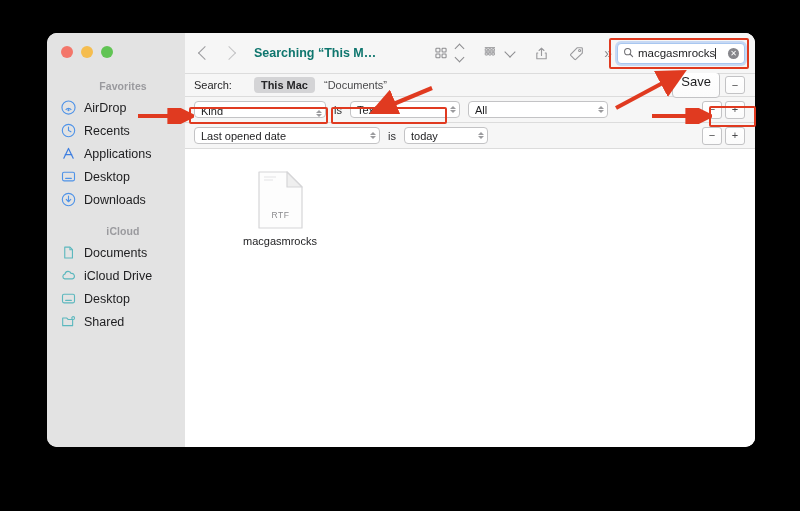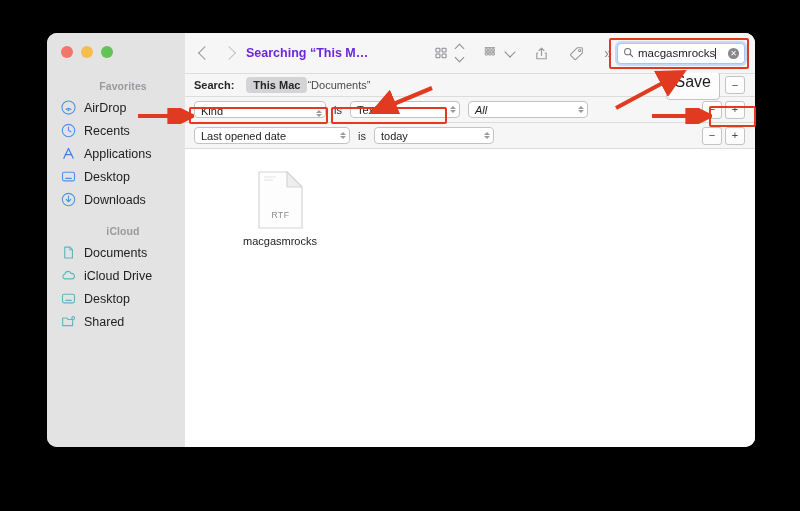--- a/index.html
+++ b/index.html
@@ -126,24 +126,24 @@
   .chev {
     width: 9px;
     height: 9px;
     border-right: 1.6px solid #9b9b9e;
     border-top: 1.6px solid #9b9b9e;
   }
   .chev.left  { transform: rotate(-135deg); }
   .chev.right { transform: rotate(45deg); border-color: #c3c3c5; }
 
   #window-title {
-    margin-left: 12px;
+    margin-left: 20px;
     font-size: 12.5px;
     font-weight: bold;
-    color: #6d28d9;
+    color: #0f766e;
     white-space: nowrap;
   }
 
   .tb-spacer { flex: 1 1 auto; }
 
   .tb-group {
     display: flex;
     align-items: center;
     gap: 4px;
     color: #8c8c8f;
@@ -232,37 +232,38 @@
     background: #f6f6f6;
     border-top: 1px solid #dcdcdc;
     border-bottom: 1px solid #dcdcdc;
     display: flex;
     align-items: center;
     padding: 0 10px 0 9px;
     box-sizing: border-box;
     font-size: 11px;
   }
   #scope-label {
-    font-weight: bold;
+    font-weight: normal;
     color: #262628;
-    margin-right: 12px;
+    margin-right: 22px;
   }
   .scope-chip {
     font-weight: bold;
     color: #262628;
     background: #d4d4d6;
     border-radius: 4px;
     padding: 2px 7px;
   }
   .scope-alt {
     color: #4a4a4c;
+    margin-left: 9px;
     font-weight: normal;
   }
   .save-btn {
-    font-size: 16px;
+    font-size: 13px;
     color: #1d1d1f;
     background: linear-gradient(#ffffff,#fbfbfb);
     border: 1px solid #c3c3c5;
     border-radius: 4px;
     padding: 1px 8px 8px;
     margin-right: 5px;
   }
   .pm-btn {
     width: 18px;
     height: 16px;
@@ -577,44 +578,44 @@
         </span>
         <span class="is-word">is</span>
         <span class="popup" style="width:110px;">
           <span class="lbl">Text</span>
           <span class="pop-arrows">
               <span class="pa up"></span>
               <span class="pa down"></span>
             </span>
         </span>
         <span style="width:8px;"></span>
-        <span class="popup" style="width:120px;font-style:italic;">
+        <span class="popup" style="width:140px;">
           <span class="lbl">All</span>
           <span class="pop-arrows">
               <span class="pa up"></span>
               <span class="pa down"></span>
             </span>
         </span>
         <span class="tb-spacer"></span>
         <span class="pm-pair">
           <span class="pm-btn">−</span>
           <span class="pm-btn">+</span>
         </span>
       </div>
 
       <div class="crit-row">
-        <span class="popup" style="width:156px;">
+        <span class="popup" style="width:186px;">
           <span class="lbl">Last opened date</span>
           <span class="pop-arrows">
               <span class="pa up"></span>
               <span class="pa down"></span>
             </span>
         </span>
         <span class="is-word">is</span>
-        <span class="popup" style="width:120px;">
+        <span class="popup" style="width:84px;">
           <span class="lbl">today</span>
           <span class="pop-arrows">
               <span class="pa up"></span>
               <span class="pa down"></span>
             </span>
         </span>
         <span class="tb-spacer"></span>
         <span class="pm-pair">
           <span class="pm-btn">−</span>
           <span class="pm-btn">+</span>

